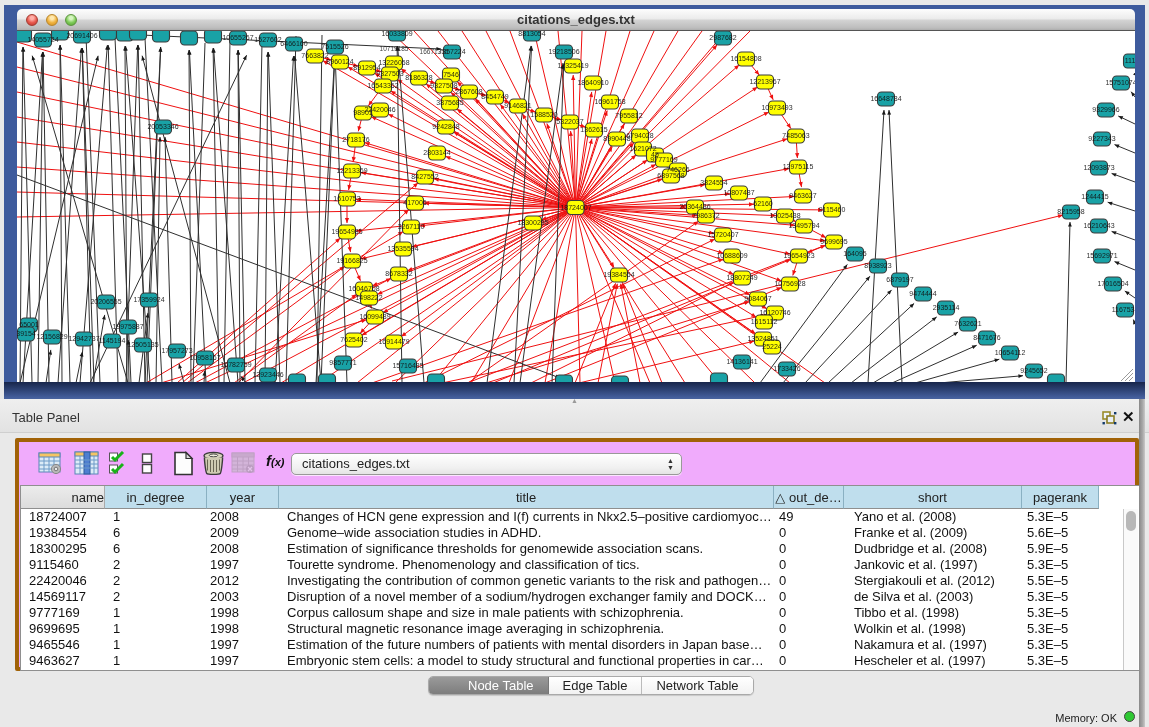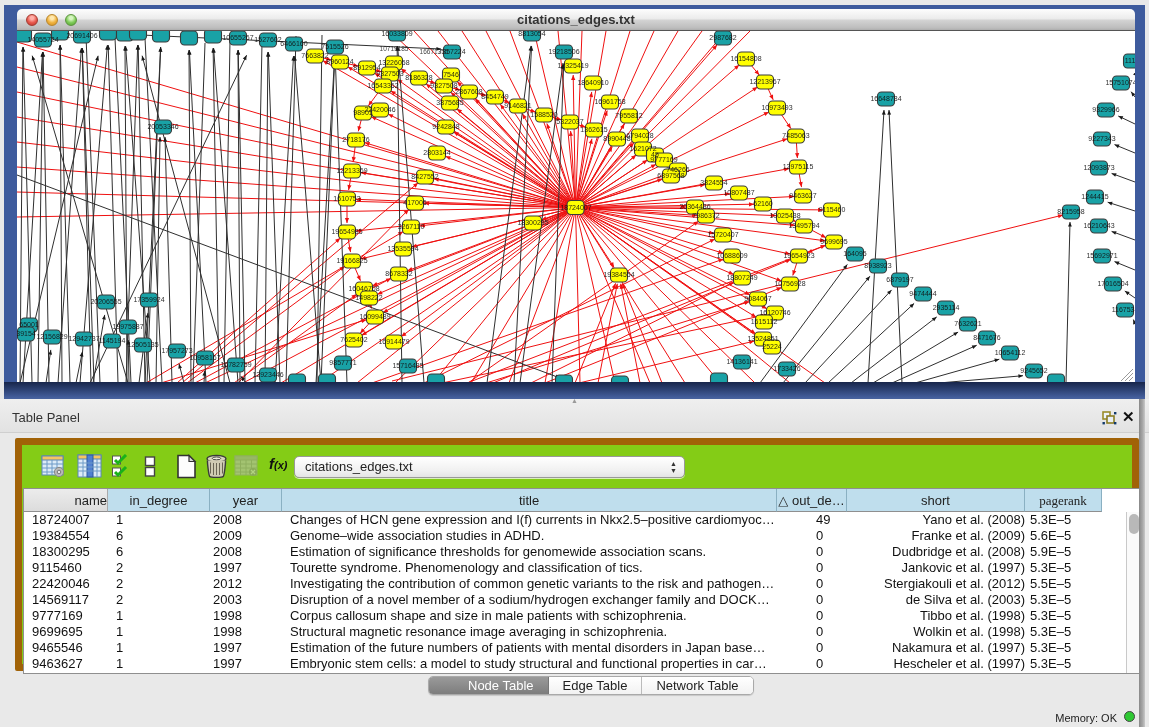--- a/index.html
+++ b/index.html
@@ -24,51 +24,51 @@
 #canvas svg { display:block; }
 
 #tpanel { position:absolute; left:0; top:399px; width:1149px; height:328px; background:#e9e9e9; }
 #tpanel-head { position:absolute; left:0; top:0; width:1149px; height:34px;
   background:linear-gradient(180deg,#efefef,#e2e2e2); border-bottom:1px solid #cfcfcf; }
 #tpanel-head .lab { position:absolute; left:12px; top:11px; font-size:13px; color:#333; }
 #rsplit { position:absolute; z-index:5; left:1139px; top:399px; width:6px; height:328px; background:linear-gradient(90deg,#888 0,#a8a8a8 60%,#c9c9c9 100%); }
 #icon-float { position:absolute; left:1102px; top:12px; width:15px; height:14px; }
 #icon-close { position:absolute; left:1122px; top:9px; font-size:15px; font-weight:bold; color:#111; }
 #inner { position:absolute; left:15px; top:39px; width:1124px; height:233px;
-  border:7px solid #a16207; border-radius:2px; background:#84cc16; }
+  border:4px solid #a16207; border-radius:2px; background:#f0abfc; }
 
 #toolbar { position:absolute; left:0px; top:8px; height:28px; width:100%; }
 .tbi { position:absolute; top:1px; }
 #combo { position:absolute; left:272px; top:3px; width:391px; height:22px; border:1px solid #999;
   border-radius:5px; background:linear-gradient(180deg,#ffffff,#f0f0f0 70%,#e4e4e4);
   font-size:13px; color:#222; line-height:20px; padding-left:10px;
   box-shadow:0 1px 0 rgba(255,255,255,.7); }
 #combo .arr { position:absolute; right:7px; top:3px; font-size:7px; line-height:7px; color:#333; }
 
 #tbl { position:absolute; left:1px; top:43px; width:1120px; height:186px; background:#fff;
   border:1px solid #8f8f8f; overflow:hidden; }
 #thead { position:absolute; left:0; top:0; width:100%; height:23px; font-size:13px; color:#222; }
 #thead span { position:absolute; top:0; height:23px; line-height:23px; text-align:center;
   background:#bfdeed; border-right:1px solid #8ab0c2; border-bottom:1px solid #8f8f8f; }
 #thead .h-name { left:0; width:84px; background:linear-gradient(180deg,#ececec,#dcdcdc); border-right:1px solid #aaa;text-align:right; }
 #thead .h-ind  { left:84px; width:102px; }
 #thead .h-year { left:186px; width:72px; }
 #thead .h-title{ left:258px; width:495px; }
 #thead .h-out  { left:753px; width:70px; }
 #thead .h-short{ left:823px; width:178px; }
-#thead .h-pr   { left:1001px; width:77px;font-family:Liberation Serif, serif; }
+#thead .h-pr   { left:1001px; width:77px; }
 #tbody { position:absolute; left:0; top:23px; width:100%; }
 .trow { position:relative; height:16px; font-size:13px; color:#111; white-space:nowrap; }
 .trow span { position:absolute; top:0; height:16px; line-height:15px; overflow:hidden; }
 .c-name { left:8px;  width:76px; }
 .c-ind  { left:92px; width:94px; }
 .c-year { left:189px;width:66px; }
 .c-title{ left:266px;width:487px; }
-.c-out  { left:758px;width:64px;margin-left:34px; }
-.c-short{ left:833px;width:168px; text-align:right; }
+.c-out  { left:758px;width:64px; }
+.c-short{ left:833px;width:168px; text-align:left; }
 .c-pr   { left:1006px;width:72px; }
 #vscroll { position:absolute; right:1px; top:23px; width:15px; height:161px; background:#fafafa; border-left:1px solid #c9c9c9; }
 #vthumb { position:absolute; left:2px; top:2px; width:10px; height:20px; background:#b8b8b8; border-radius:5px; }
 
 #tabs { position:absolute; left:428px; top:277px; height:19px; display:flex;
   border:1px solid #a9a9a9; border-radius:5px; overflow:hidden; background:#fff;
   box-shadow:0 1px 1px rgba(0,0,0,.15); }
 .tab { height:100%; line-height:18px; font-size:13px; padding:0 14px; color:#222;
   border-right:1px solid #bbb; background:linear-gradient(180deg,#ffffff,#f2f2f2); }
 .tab.sel { background:linear-gradient(180deg,#9a9a9a,#7d7d7d); color:#fff; border-right:1px solid #777;padding-left:39px; }

